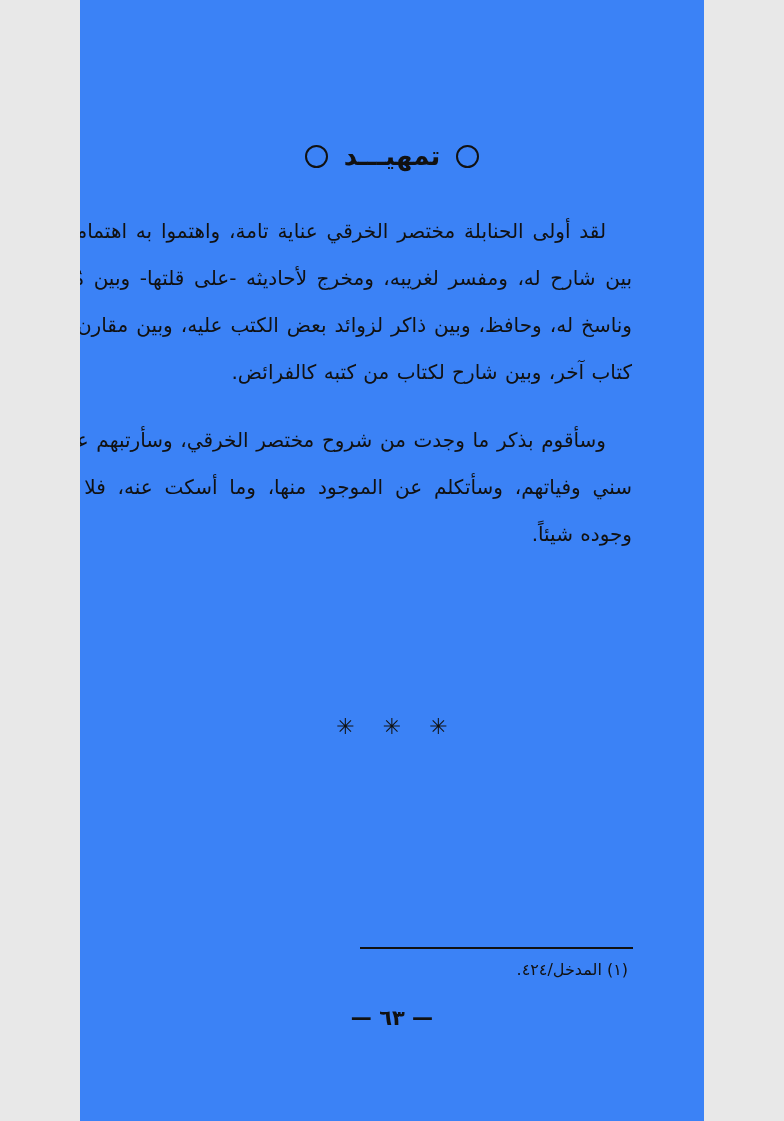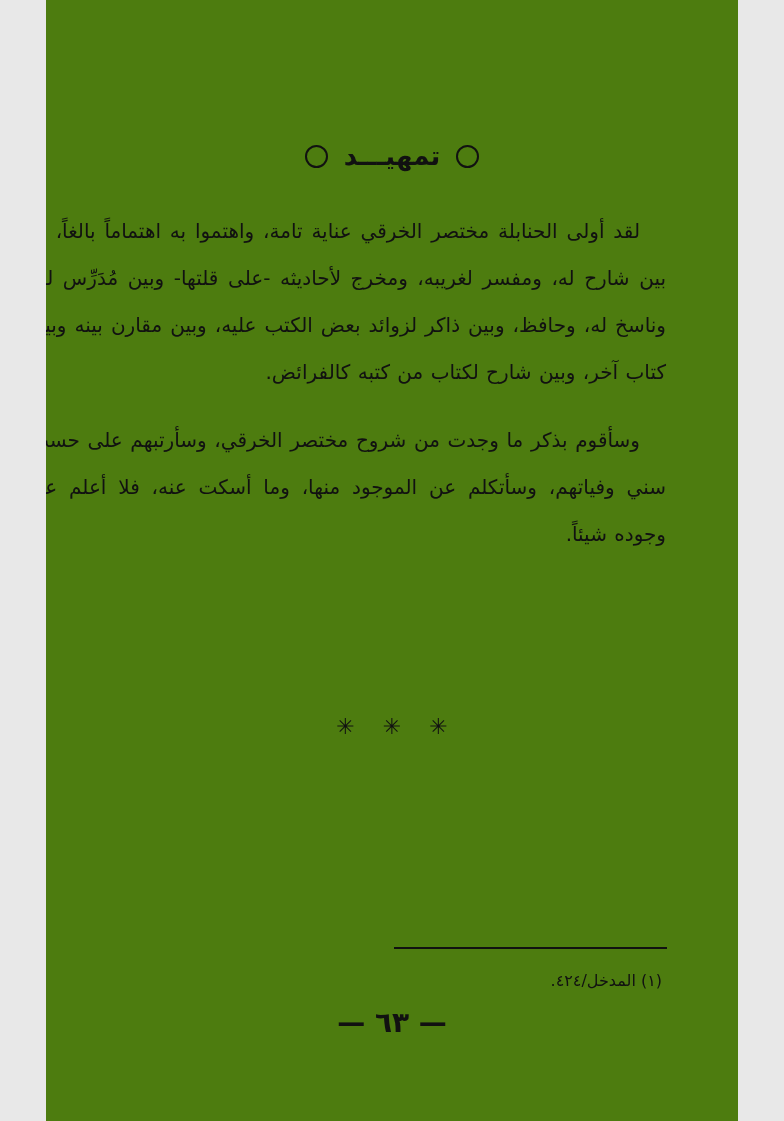--- a/index.html
+++ b/index.html
@@ -2,24 +2,24 @@
 <html lang="ar" dir="rtl"><head>
 <meta charset="utf-8">
 <style>
   html, body {
     margin: 0;
     padding: 0;
     background: #e8e8e8;
   }
   .page {
     position: relative;
-    width: 692px;
+    width: 624px;
     height: 1121px;
     margin: 0 auto;
-    background: #4d7c0f;
+    background: #3b82f6;
     color: #111111;
     font-family: "DejaVu Sans", sans-serif;
     direction: rtl;
     overflow: hidden;
   }
   
   .title-row {
     position: absolute;
     top: 142px;
     left: 0;
@@ -85,30 +85,29 @@
     height: 2px;
     background: #111;
   }
   .footnote-line {
     position: absolute;
     top: 957px;
     right: 76px;
     font-size: 16px;
     line-height: 26px;
     text-align: right;
-    margin-top: 11px;
   }
   
   .page-number {
     position: absolute;
     top: 1006px;
     left: 0;
     right: 0;
     text-align: center;
-    font-size: 28px;
+    font-size: 21px;
     font-weight: bold;
     letter-spacing: 3px;
   }
 </style>
 </head>
 <body>
 
 <div class="page">
 
   <div class="title-row">

